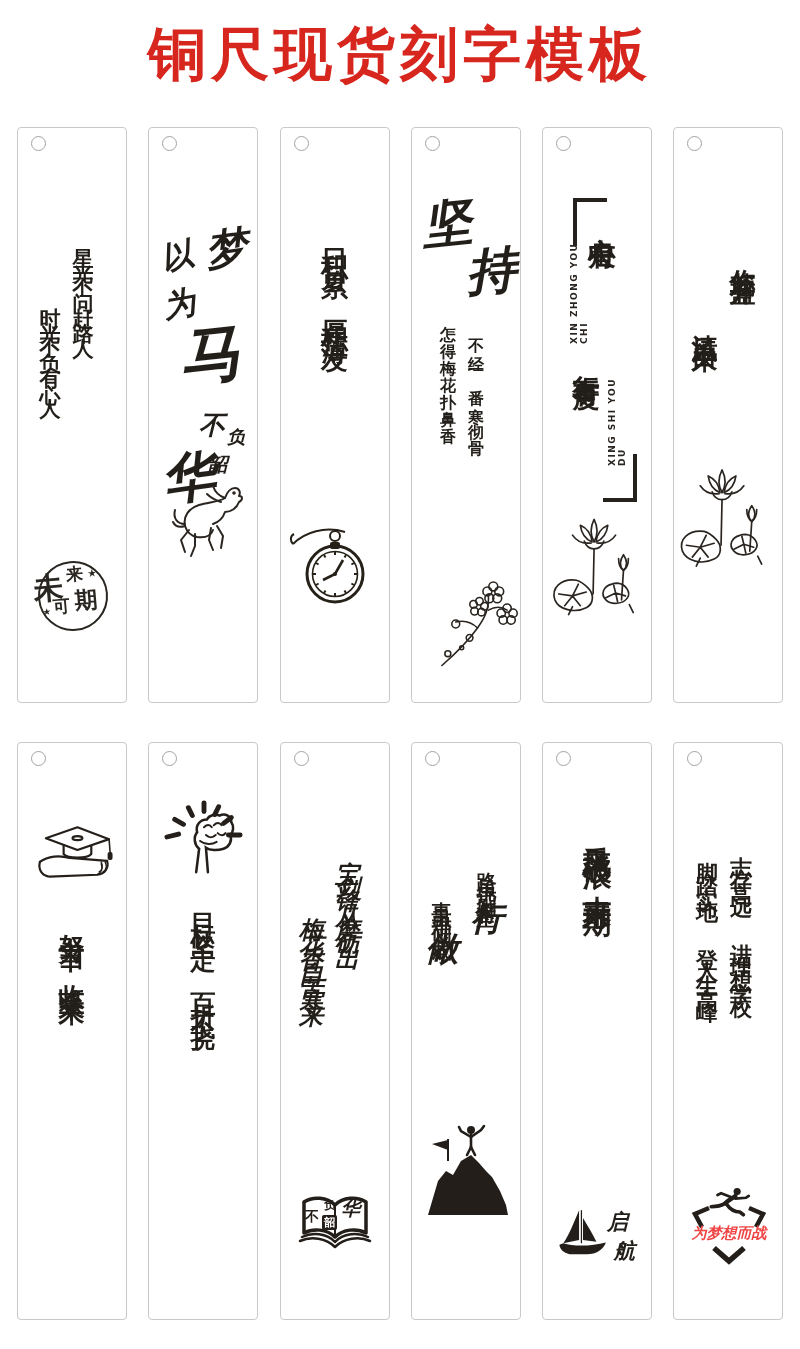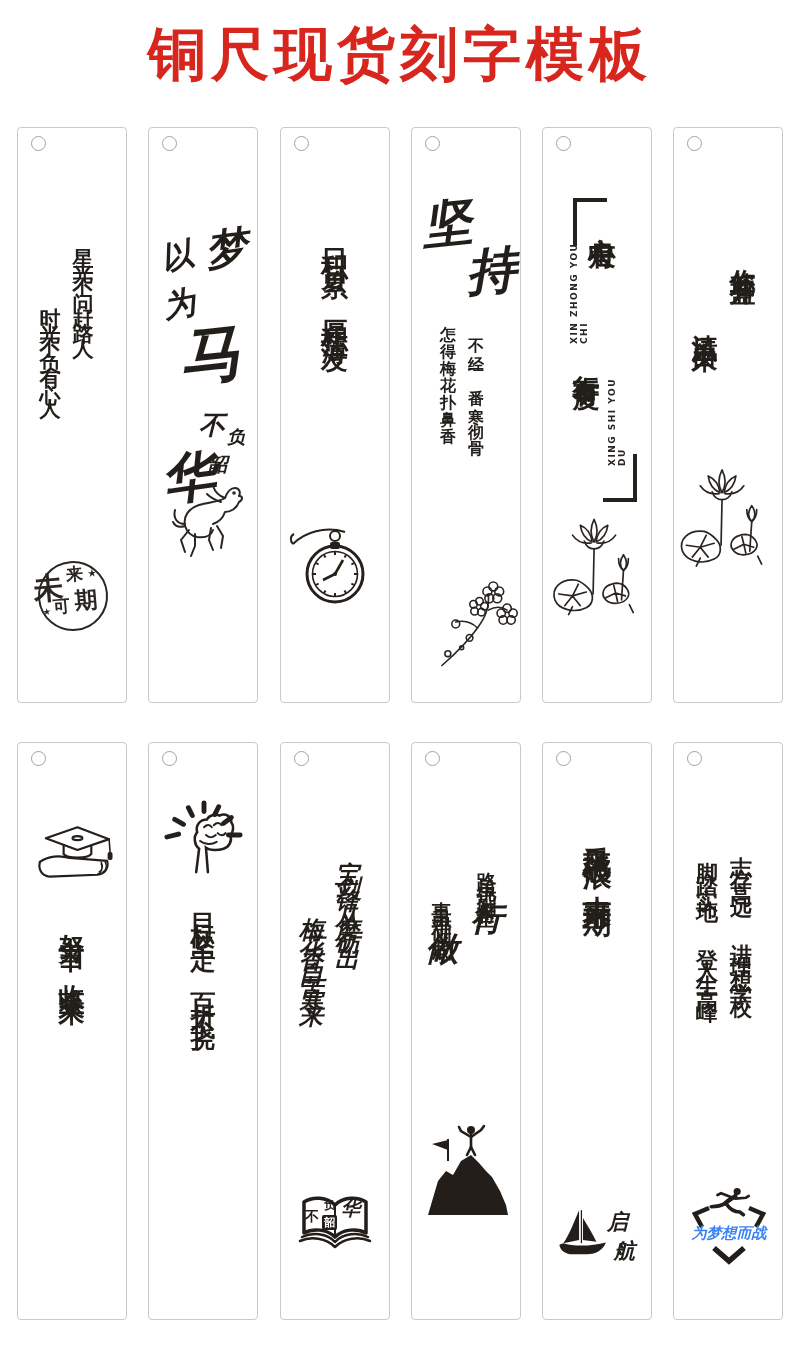--- a/index.html
+++ b/index.html
@@ -17,21 +17,21 @@
   .art{position:absolute;}
   .seal{position:absolute;width:66px;height:66px;border:2.5px solid #2a2722;border-radius:50%;transform:rotate(-5deg);}
   .seal span{position:absolute;font-family:"DejaVu Serif",serif;font-weight:700;color:#2a2722;line-height:1;}
   .pinyin{position:absolute;writing-mode:vertical-rl;transform:rotate(180deg);
           font-size:9px;letter-spacing:1.5px;font-weight:600;color:#2a2520;font-family:"DejaVu Sans",sans-serif;}
   .brkt-tl{position:absolute;border-top:4px solid #25211c;border-left:4px solid #25211c;}
   .brkt-br{position:absolute;border-bottom:4px solid #25211c;border-right:4px solid #25211c;}
   .bookchar{position:absolute;font-family:"DejaVu Serif",serif;font-weight:700;color:#231e19;line-height:1;}
   .bookchar.boxed{background:#231e19;color:#fff;text-align:center;border-radius:2px;}
   .slogan{position:absolute;width:100%;text-align:center;font-weight:900;font-style:italic;
-          font-size:15px;letter-spacing:0px;color:#3b82f6;}
+          font-size:15px;letter-spacing:0px;color:#ef4444;}
   svg.icon{position:absolute;}
 </style>
 </head>
 <body>
 
 <div id="canvas">
 
   <svg width="0" height="0" style="position:absolute" aria-hidden="true">
     <defs>
       <g id="sym-horse" fill="none" stroke="#2a2520" stroke-width="2" stroke-linecap="round" stroke-linejoin="round">

